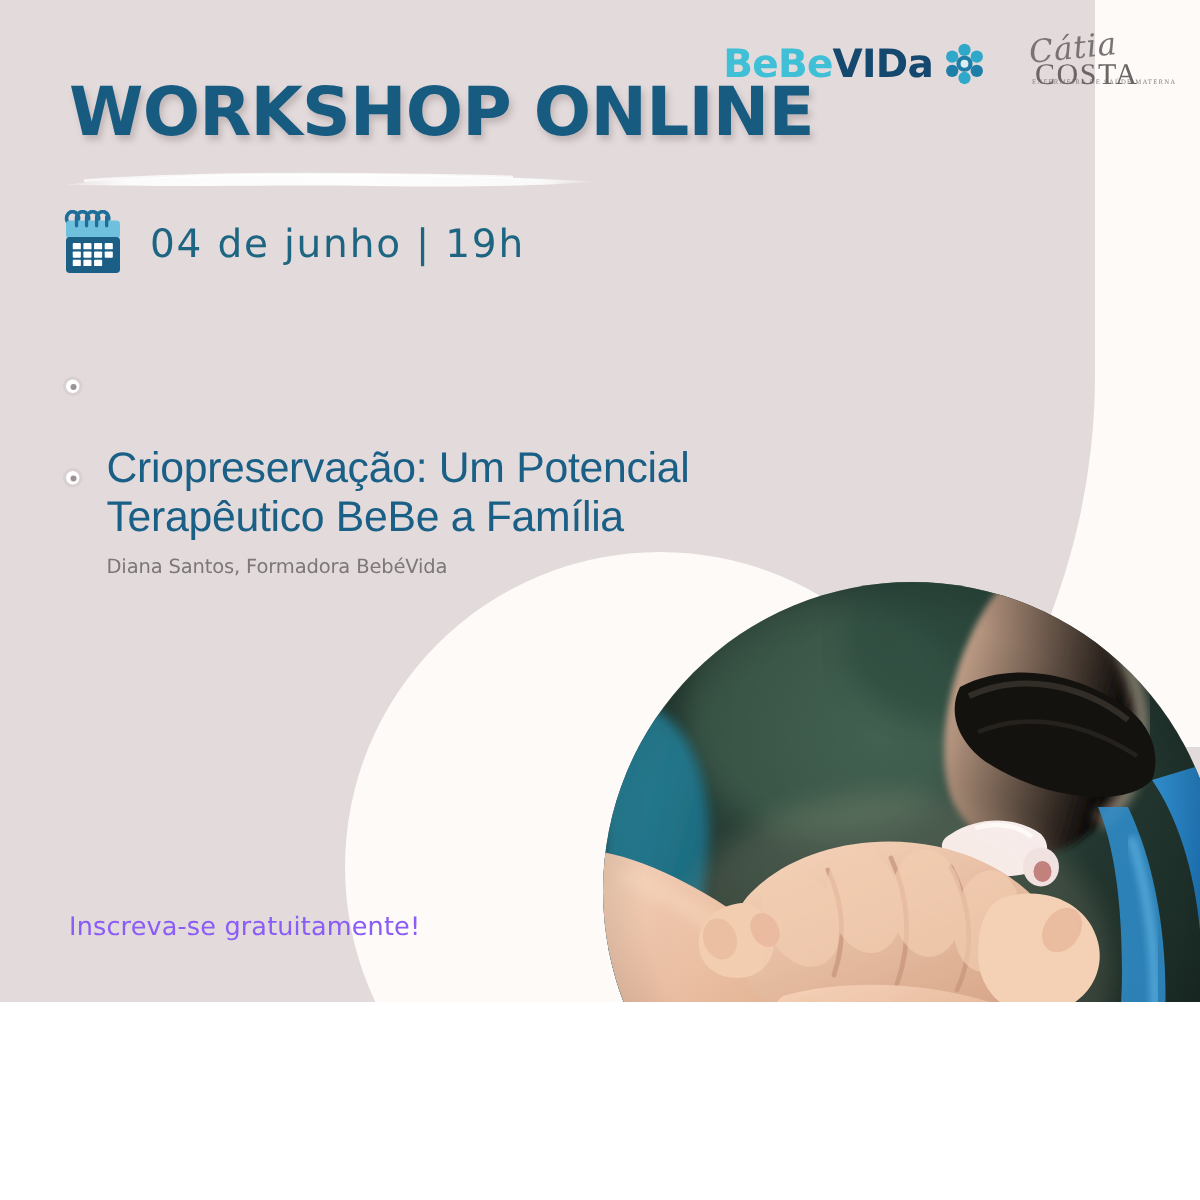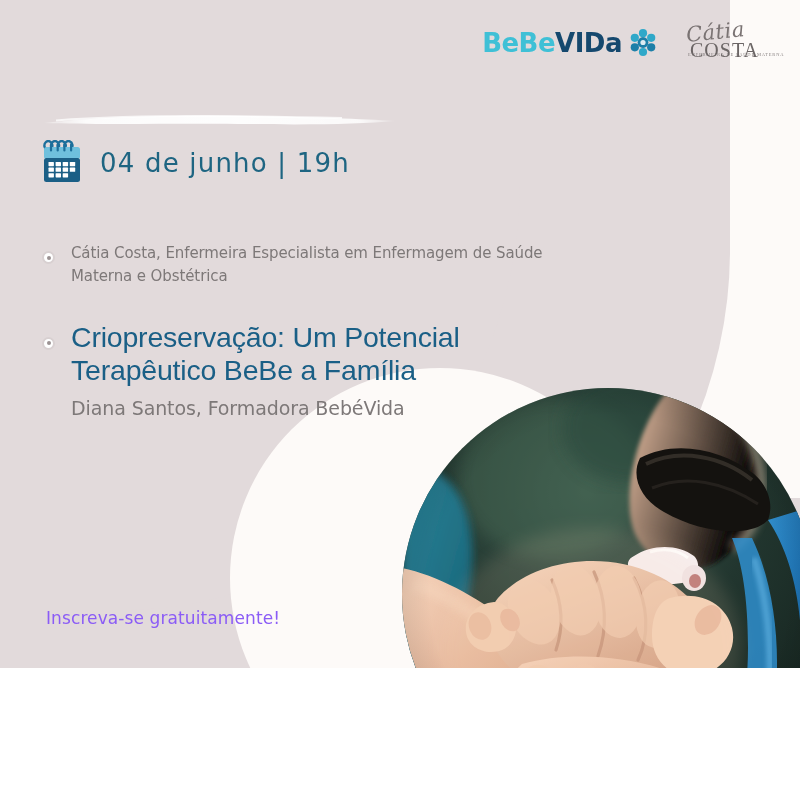--- a/index.html
+++ b/index.html
@@ -209,21 +209,21 @@
   }
   .talk-speaker {
     margin-top: 7px;
     font-family: "DejaVu Sans", sans-serif;
     font-size: 15px;
     line-height: 1.55;
     color: #7d7878;
     letter-spacing: -0.1px;
   }
   .talk-2 .talk-title { font-size: 28.5px; }
-  .talk-2 .talk-speaker { font-size: 19px; }
+  .talk-2 .talk-speaker { font-size: 13px; }
 
   
   .photo-circle {
     position: absolute;
     left: 402px;
     top: 388px;
     width: 412px;
     height: 412px;
     border-radius: 50%;
     overflow: hidden;
@@ -272,20 +272,21 @@
     </div>
 
     <div class="catia-logo">
       <span class="catia-script">Cátia</span>
       <span class="catia-sub">ENFERMEIRA DE SAÚDE MATERNA</span>
       <span class="catia-costa">COSTA</span>
     </div>
 
   </div>
 
+  <div class="headline">WORKSHOP ONLINE</div>
 
   <svg class="brushstroke" viewBox="0 0 355 17" preserveAspectRatio="none">
     <defs>
       <linearGradient id="brushg" x1="0" y1="0" x2="1" y2="0">
         <stop offset="0" stop-color="#ffffff" stop-opacity="0.25"></stop>
         <stop offset="0.12" stop-color="#ffffff" stop-opacity="0.9"></stop>
         <stop offset="0.55" stop-color="#ffffff" stop-opacity="0.95"></stop>
         <stop offset="0.9" stop-color="#ffffff" stop-opacity="0.85"></stop>
         <stop offset="1" stop-color="#ffffff" stop-opacity="0.15"></stop>
       </linearGradient>
@@ -321,21 +322,20 @@
     <span class="date-text">04 de junho | 19h</span>
   </div>
 
   <div class="talks">
 
     <div class="talk talk-1">
       <span class="bullet"></span>
       <div class="talk-body">
         <div class="talk-title">
         </div>
-        <div class="talk-speaker">Cátia Costa, Enfermeira Especialista em Enfermagem de Saúde Materna e Obstétrica</div>
       </div>
     </div>
 
     <div class="talk talk-2">
       <span class="bullet"></span>
       <div class="talk-body">
         <div class="talk-title">
           <div>Criopreservação: Um Potencial</div>
           <div>Terapêutico BeBe a Família</div>
         </div>

